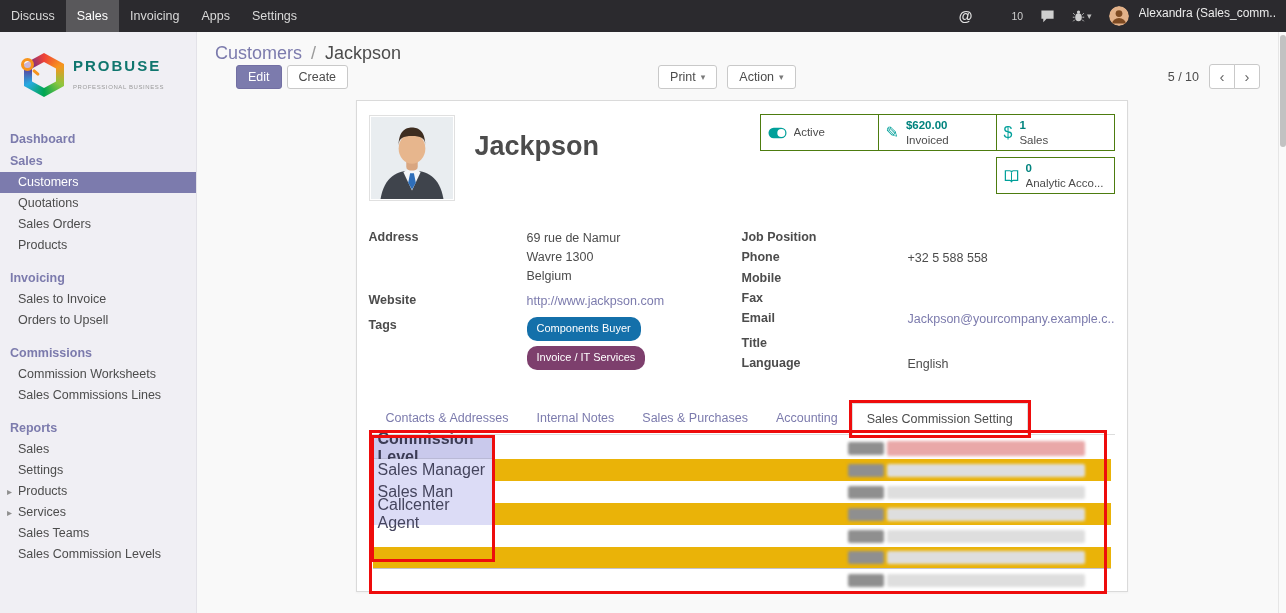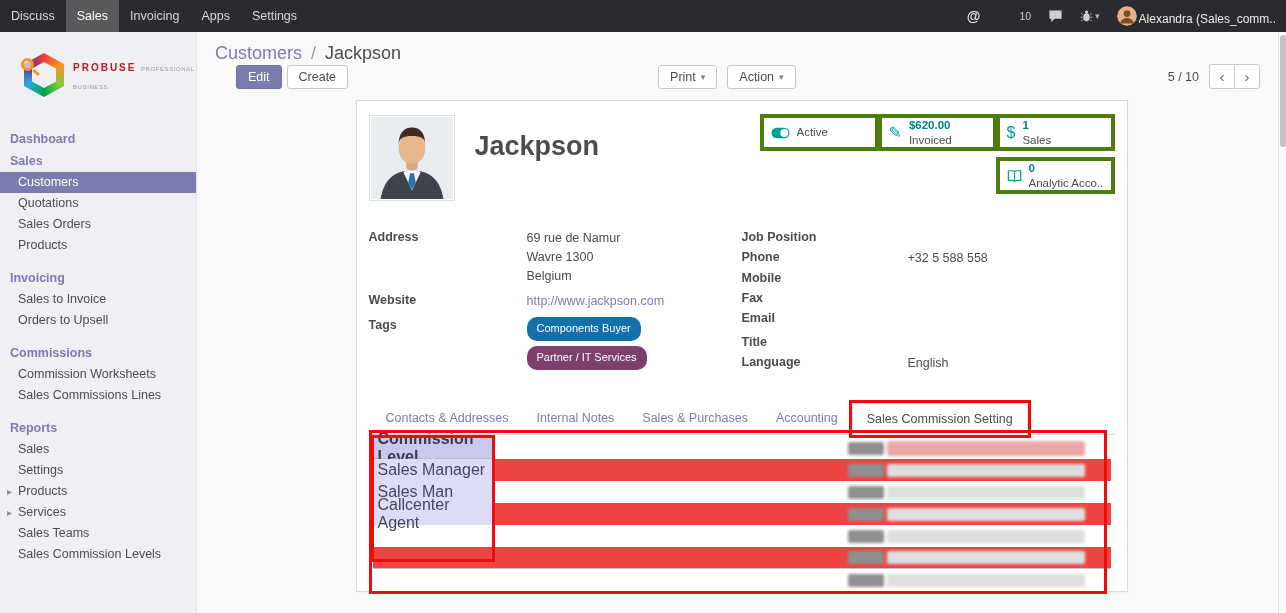--- a/index.html
+++ b/index.html
@@ -10,39 +10,39 @@
   .topbar{height:32px;background:#2b2a2e;display:flex;align-items:stretch;
     color:#d9d9d9;font-size:12.5px;position:relative;z-index:9;}
   .menu-item{padding:0 11px;display:flex;align-items:center;cursor:pointer;}
   .menu-item.active{background:rgba(255,255,255,.22);color:#fff;}
   .topbar-right{margin-left:auto;display:flex;align-items:center;gap:17px;padding-right:10px;}
   .tb-notif{display:flex;align-items:center;gap:3px;cursor:pointer;}
   .tb-notif .at{font-size:14px;font-weight:bold;color:#e3e3e3;}
   .tb-notif .count{font-size:10.5px;color:#cfcfcf;margin-left:36px;}
   .tb-icon{display:flex;align-items:center;gap:2px;cursor:pointer;}
   .tb-caret{font-size:9px;color:#bdbdbd;}
-  .tb-user{display:flex;align-items:flex-end;gap:2px;cursor:pointer;max-width:170px;overflow:hidden;}
+  .tb-user{display:flex;align-items:flex-start;gap:10px;cursor:pointer;max-width:170px;overflow:hidden;}
   .tb-user .uname{white-space:nowrap;overflow:hidden;font-size:12px;color:#ececec;}
   .tb-avatar{width:20px;height:20px;border-radius:50%;overflow:hidden;flex-shrink:0;display:block;}
 
   
   .layout{display:flex;height:581px;}
 
   
   .sidebar{width:197px;background:#f0eff4;border-right:1px solid #e3e2e8;overflow:hidden;flex-shrink:0;}
   .logo{padding:14px 0 8px 24px;display:flex;align-items:center;gap:9px;height:80px;cursor:pointer;}
   .logo-hex{width:40px;height:44px;position:relative;flex-shrink:0;}
   .hex-out,.hex-in{position:absolute;clip-path:polygon(50% 0,100% 25%,100% 75%,50% 100%,0 75%,0 25%);}
   .hex-out{inset:0;background:conic-gradient(from 0deg,#ef4136,#f7941d,#8dc63f,#00a651,#27aae1,#662d91,#ef4136);}
   .hex-in{left:8px;top:9px;width:24px;height:26px;background:#f0eff4;}
   .mag{position:absolute;left:-3px;top:5px;width:13px;height:13px;border:3px solid #f7941d;
     border-radius:50%;background:rgba(255,255,255,.65);}
   .mag::after{content:"";position:absolute;left:8px;top:10px;width:8px;height:3px;background:#f7941d;
     transform:rotate(40deg);border-radius:2px;}
-  .logo-title{color:#b91c1c;font-weight:bold;font-size:10px;letter-spacing:2px;line-height:15px;}
+  .logo-title{color:#0f766e;font-weight:bold;font-size:15px;letter-spacing:2px;line-height:15px;}
   .logo-sub{font-size:6px;color:#9a9a9a;letter-spacing:.6px;margin-top:2px;}
   .side-header{color:#7c7bad;font-weight:bold;font-size:12.5px;padding:4px 10px;margin-top:11px;cursor:pointer;}
   .side-header.tight{margin-top:0;}
   .side-header.first{margin-top:16px;}
   .side-item{font-size:12.5px;color:#4c4c4c;padding:4px 4px 4px 18px;cursor:pointer;position:relative;line-height:13px;}
   .side-item.active{background:#7c7bad;color:#fff;}
   .exp-caret{position:absolute;left:7px;top:4px;font-size:10px;color:#8f8f8f;}
 
   
   .main{flex:1;position:relative;overflow:hidden;background:#f9f9f9;}
@@ -66,21 +66,21 @@
   .pager-btn.next{border-radius:0 3px 3px 0;margin-left:-1px;}
 
   
   .sheet{width:772px;height:492px;margin:11px auto 0;background:#fff;border:1px solid #dadada;
     position:relative;font-size:12.5px;box-shadow:0 1px 2px rgba(0,0,0,.04);}
   .sheet-top{display:flex;padding:14px 12px 0;}
   .avatar-box{width:86px;height:86px;border:1px solid #e0e0e0;background:#fff;padding:1px;flex-shrink:0;}
   .avatar-box svg{width:100%;height:100%;display:block;}
   .record-title{margin:16px 0 0 20px;font-size:27px;font-weight:bold;color:#4c4c4c;}
   .button-box{margin-left:auto;display:grid;grid-template-columns:repeat(3,118px);}
-  .stat-btn{height:37px;border:4px solid #4d7c0f;background:#fff;display:flex;align-items:center;gap:7px;
+  .stat-btn{height:37px;border:1px solid #4d7c0f;background:#fff;display:flex;align-items:center;gap:7px;
     padding:0 7px;cursor:pointer;margin-left:-1px;margin-top:-1px;font-size:11.5px;font-family:inherit;
     color:#4c4c4c;text-align:left;}
   .stat-btn.col3{grid-column:3;}
   .sicon{color:#00a09a;display:flex;align-items:center;font-size:16px;line-height:1;flex-shrink:0;}
   .stat-text{display:flex;flex-direction:column;line-height:1.25;overflow:hidden;white-space:nowrap;}
   .stat-value{color:#00837e;font-weight:bold;}
   .stat-label{color:#4c4c4c;}
 
   
   .fields{display:flex;padding:28px 12px 0;}
@@ -98,21 +98,21 @@
 
   
   .tabs{display:flex;margin:26px 12px 0;border-bottom:1px solid #ddd;padding-left:3px;}
   .tab{padding:8px 14px;color:#7c7bad;cursor:pointer;font-size:12.5px;}
   .tab.active{color:#4c4c4c;background:#fff;border:1px solid #ddd;border-bottom-color:#fff;
     margin-bottom:-1px;outline:3px solid #ee0c0c;}
 
   
   .ctable{margin:2px 16px 0;position:relative;}
   .trow{display:flex;height:22px;align-items:center;padding-right:26px;}
-  .trow.stripe{background:#ef4444;}
+  .trow.stripe{background:#eab308;}
   .name-cell{width:120px;height:100%;display:flex;align-items:center;padding-left:5px;
     font-size:16px;color:#45455e;}
   .thead .name-cell{background:#c9c9ec;font-weight:bold;color:#3c3c55;border-bottom:1px solid #b9b9d6;}
   .named{background:#dcdcf6;}
   .trow.strong-sep{border-bottom:1px solid #c2c2d0;}
   .blurz{margin-left:auto;width:237px;display:flex;align-items:center;gap:3px;filter:blur(1.6px);}
   .blob-sm{width:36px;height:13px;background:#8f8f8f;border-radius:2px;flex-shrink:0;}
   .blob-wide{flex:1;height:13px;background:#dedede;border-radius:2px;}
   .blob-wide.pink{background:#e9a8a8;height:15px;}
 
@@ -316,21 +316,21 @@
             <span class="flabel">Website</span>
             <span class="fvalue alink">http://www.jackpson.com</span>
           </div>
           <div class="frow gap">
             <span class="flabel">Tags</span>
             <span class="fvalue">
               <span style="display:block">
                 <span class="tagpill tag-blue">Components Buyer</span>
               </span>
               <span style="display:block">
-                <span class="tagpill tag-purple">Partner / IT Services</span>
+                <span class="tagpill tag-purple">Invoice / IT Services</span>
               </span>
             </span>
           </div>
         </div>
 
         <div class="fgroup right">
           <div class="frow">
             <span class="flabel">Job Position</span>
             <span class="fvalue"></span>
           </div>
@@ -341,20 +341,21 @@
           <div class="frow">
             <span class="flabel">Mobile</span>
             <span class="fvalue"></span>
           </div>
           <div class="frow">
             <span class="flabel">Fax</span>
             <span class="fvalue"></span>
           </div>
           <div class="frow">
             <span class="flabel">Email</span>
+            <span class="fvalue alink">Jackpson@yourcompany.example.c..</span>
           </div>
           <div class="frow gap">
             <span class="flabel">Title</span>
             <span class="fvalue"></span>
           </div>
           <div class="frow">
             <span class="flabel">Language</span>
             <span class="fvalue">English</span>
           </div>
         </div>

